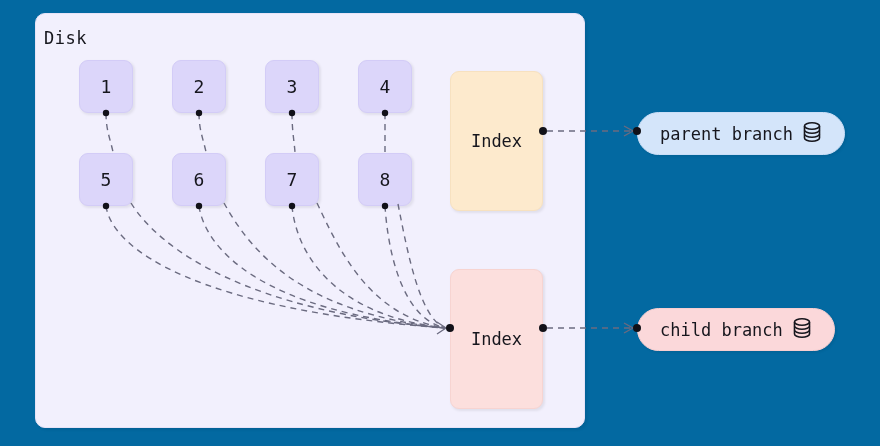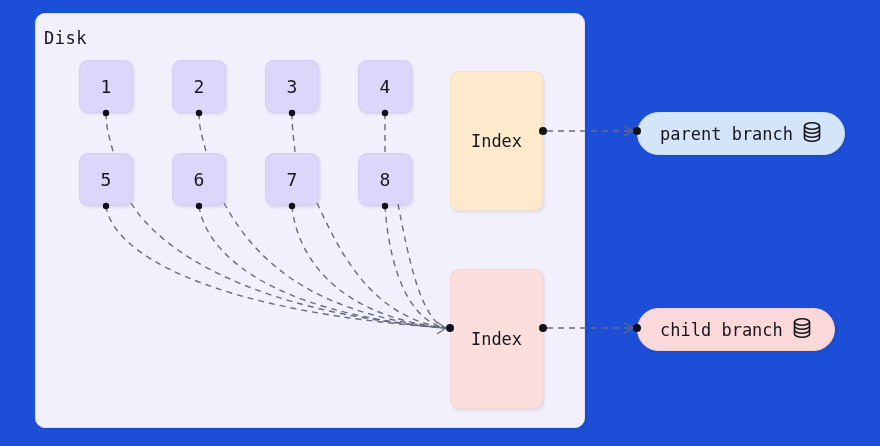--- a/index.html
+++ b/index.html
@@ -6,21 +6,21 @@
   html, body {
     margin: 0; padding: 0;
     width: 880px; height: 446px;
     background: #ffffff;
     font-family: "DejaVu Sans Mono", "Liberation Mono", monospace;
     overflow: hidden;
   }
   #stage {
     position: relative;
     width: 880px; height: 446px;
-    background: #1d4ed8;
+    background: #0369a1;
   }
 
   
   #disk-container {
     position: absolute;
     left: 35px; top: 13px;
     width: 550px; height: 415px;
     background: #f2f0fd;
     border: 1px solid #e6e3f7;
     border-radius: 10px;

